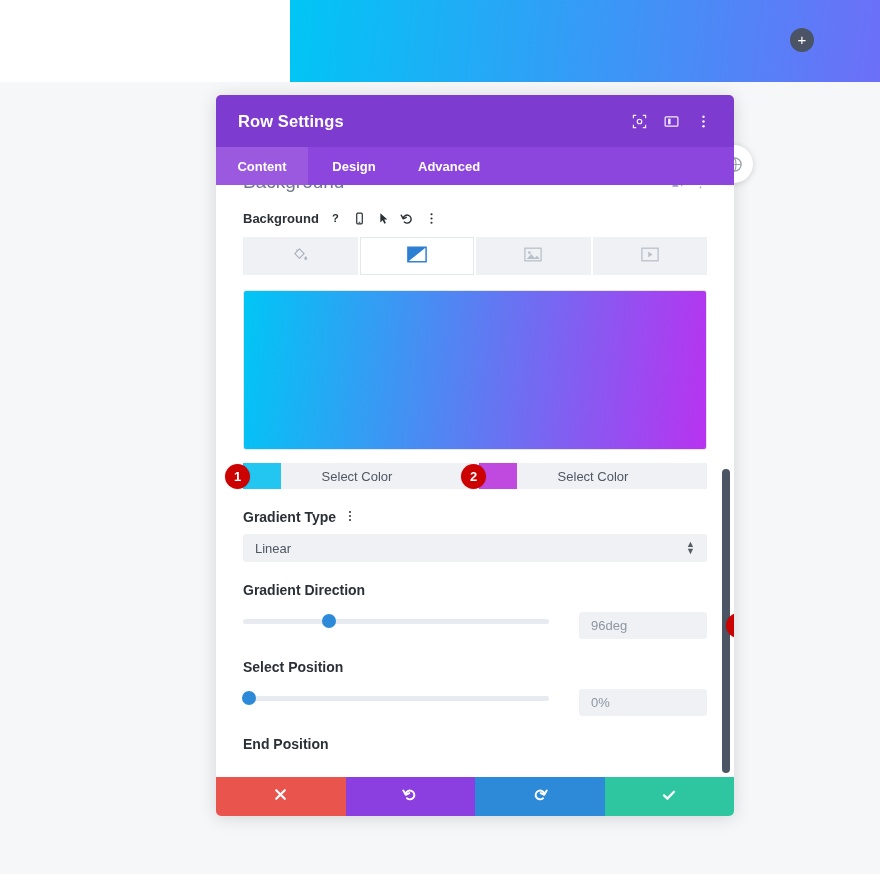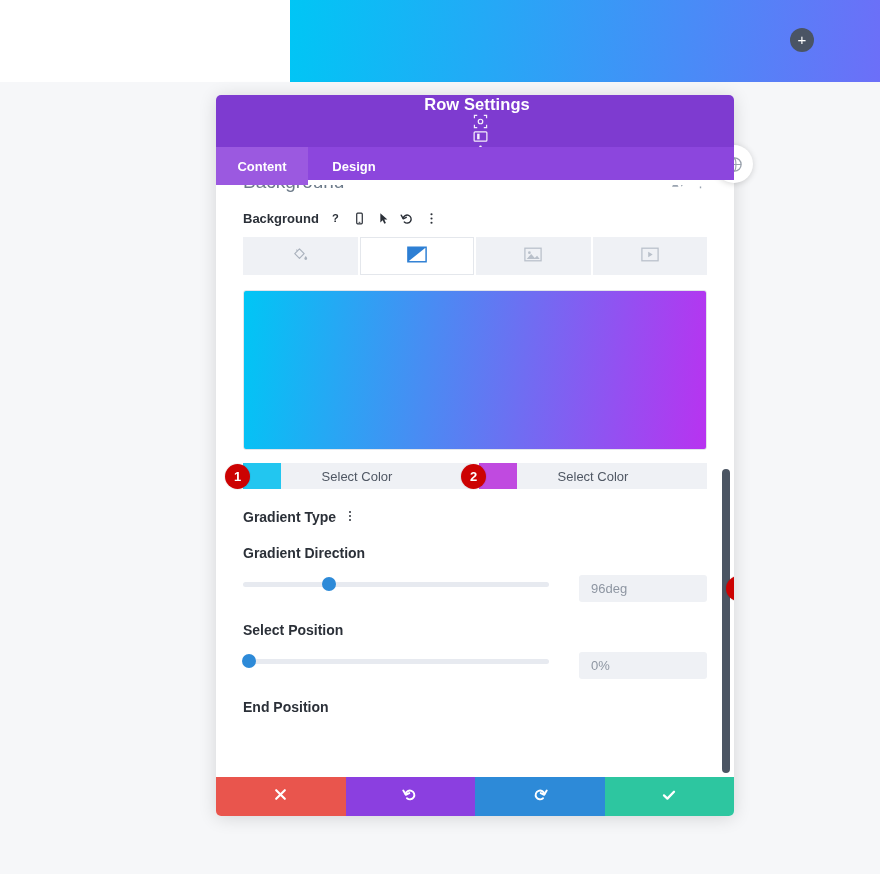--- a/index.html
+++ b/index.html
@@ -60,42 +60,41 @@
   
   #modal-header {
     height: 52px;
     background: #7e3bd0;
     border-radius: 5px 5px 0 0;
     display: flex;
     align-items: center;
     padding: 0 18px 0 22px;
     position: relative;
     z-index: 4;
-    flex-direction: column;
   }
   #modal-title {
     color: #ffffff;
     font-size: 16.5px;
     font-weight: bold;
     letter-spacing: .1px;
     flex: 1;
   }
   .hdr-icon {
     width: 26px; height: 26px;
     display: flex;
     align-items: center;
     justify-content: center;
     cursor: pointer;
     opacity: .92;
     margin-left: 6px;
   }
 
   
   #modal-tabs {
-    height: 33px;
+    height: 38px;
     background: #8c46dd;
     display: flex;
     position: relative;
     z-index: 4;
   }
   .tab {
     height: 38px;
     display: flex;
     align-items: center;
     justify-content: center;
@@ -405,20 +404,21 @@
         <circle cx="8" cy="3" r="1.35" fill="#ffffff"></circle>
         <circle cx="8" cy="8" r="1.35" fill="#ffffff"></circle>
         <circle cx="8" cy="13" r="1.35" fill="#ffffff"></circle>
       </svg>
     </div>
   </div>
 
   <div id="modal-tabs">
     <div class="tab active">Content</div>
     <div class="tab">Design</div>
+    <div class="tab">Advanced</div>
   </div>
 
   <div id="help-fab">
     <svg width="17" height="17" viewBox="0 0 18 18">
       <circle cx="9" cy="9" r="7" fill="none" stroke="#9aa2ad" stroke-width="1.4"></circle>
       <path d="M2 9h14M9 2c2 2.4 2 11.6 0 14M9 2C7 4.4 7 15.6 9 16" fill="none" stroke="#9aa2ad" stroke-width="1.2"></path>
     </svg>
   </div>
 
   <div id="modal-body">
@@ -533,20 +533,26 @@
         <div class="control-title">
           <span>Gradient Type</span>
           <span>
             <svg width="12" height="12" viewBox="0 0 14 14">
               <circle cx="7" cy="2.4" r="1.15" fill="#2b3038"></circle>
               <circle cx="7" cy="7" r="1.15" fill="#2b3038"></circle>
               <circle cx="7" cy="11.6" r="1.15" fill="#2b3038"></circle>
             </svg>
           </span>
         </div>
+        <div class="select-box">
+          <span>Linear</span>
+          <span class="select-arrows">
+            ▲<br>▼
+          </span>
+        </div>
       </div>
 
       <div class="control-block">
         <div class="control-title">Gradient Direction</div>
         <div class="slider-row">
           <div class="slider-track-wrap">
             <div class="slider-track"></div>
             <div class="slider-knob" id="knob-direction" style="left: 28%;"></div>
           </div>
           <div class="slider-value">

